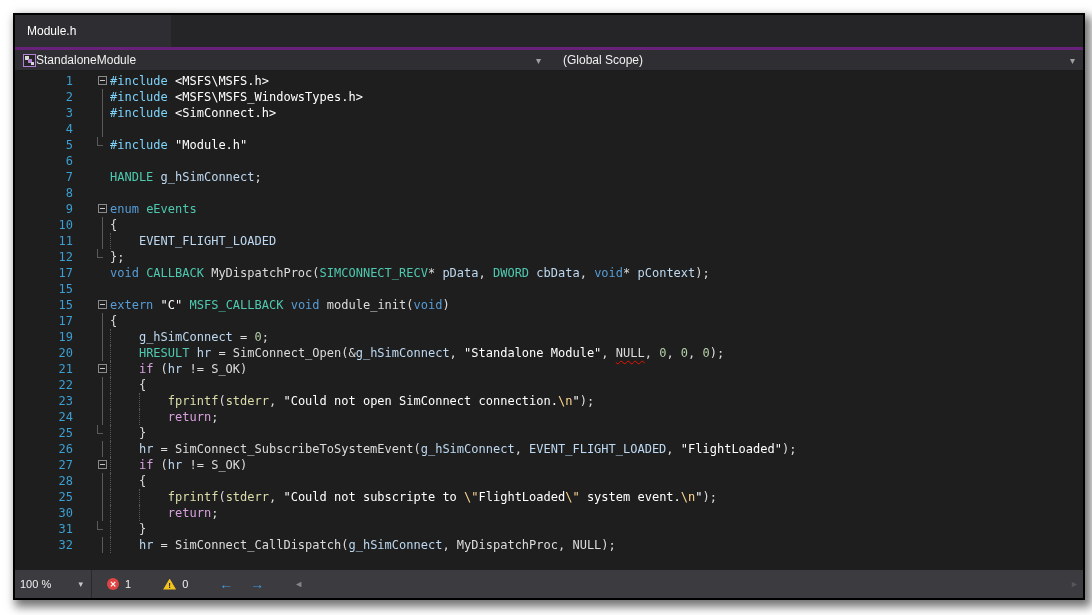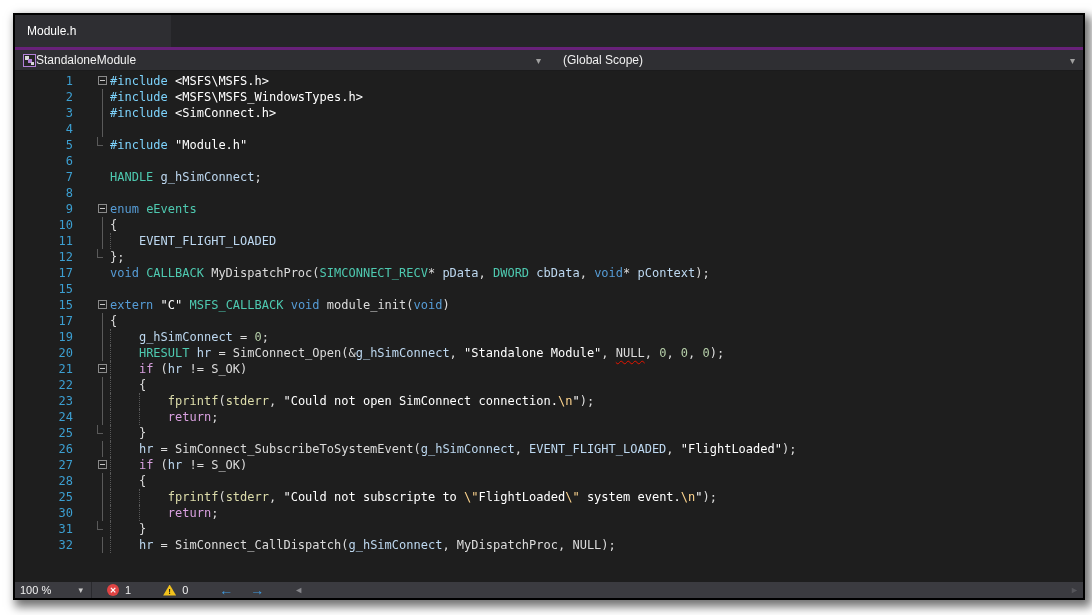--- a/index.html
+++ b/index.html
@@ -43,21 +43,21 @@
   .tok-kw   { color:#569CD6; }
   .tok-ctrl { color:#D8A0DF; }
   .tok-type { color:#4EC9B0; }
   .tok-fn   { color:#DCDCDC; }
   .tok-libfn{ color:#DCDCAA; }
   .tok-var  { color:#BDD8F0; }
   .tok-num  { color:#B5CEA8; }
   .tok-txt  { color:#DCDCDC; }
   .tok-squig{ color:#DCDCDC; text-decoration:underline wavy #E51400 1px; text-underline-offset:3px; }
   
-  .status-bar { height:16px; background:#3B3B40; display:flex; align-items:center;
+  .status-bar { height:28px; background:#3B3B40; display:flex; align-items:center;
                 color:#F1F1F1; font-size:11px; flex:0 0 auto; }
   .zoom-control { display:flex; align-items:center; width:76px; padding-left:5px; height:100%; }
   .zoom-control .caret { margin-left:auto; margin-right:8px; color:#C8C8C8; font-size:9px; }
   .sb-sep { width:1px; height:100%; background:#2A2A2E; flex:0 0 auto; }
   .health { display:flex; align-items:center; height:100%; }
   .err-icon { width:12px; height:12px; border-radius:50%; background:#E04343; color:#fff;
               font-size:8px; font-weight:bold; display:flex; align-items:center; justify-content:center;
               margin-left:15px; }
   .warn-icon { width:13px; height:11px; background:#F2C21D;
                clip-path:polygon(50% 0, 100% 100%, 0 100%); color:#1E1E1E; font-size:8px;

